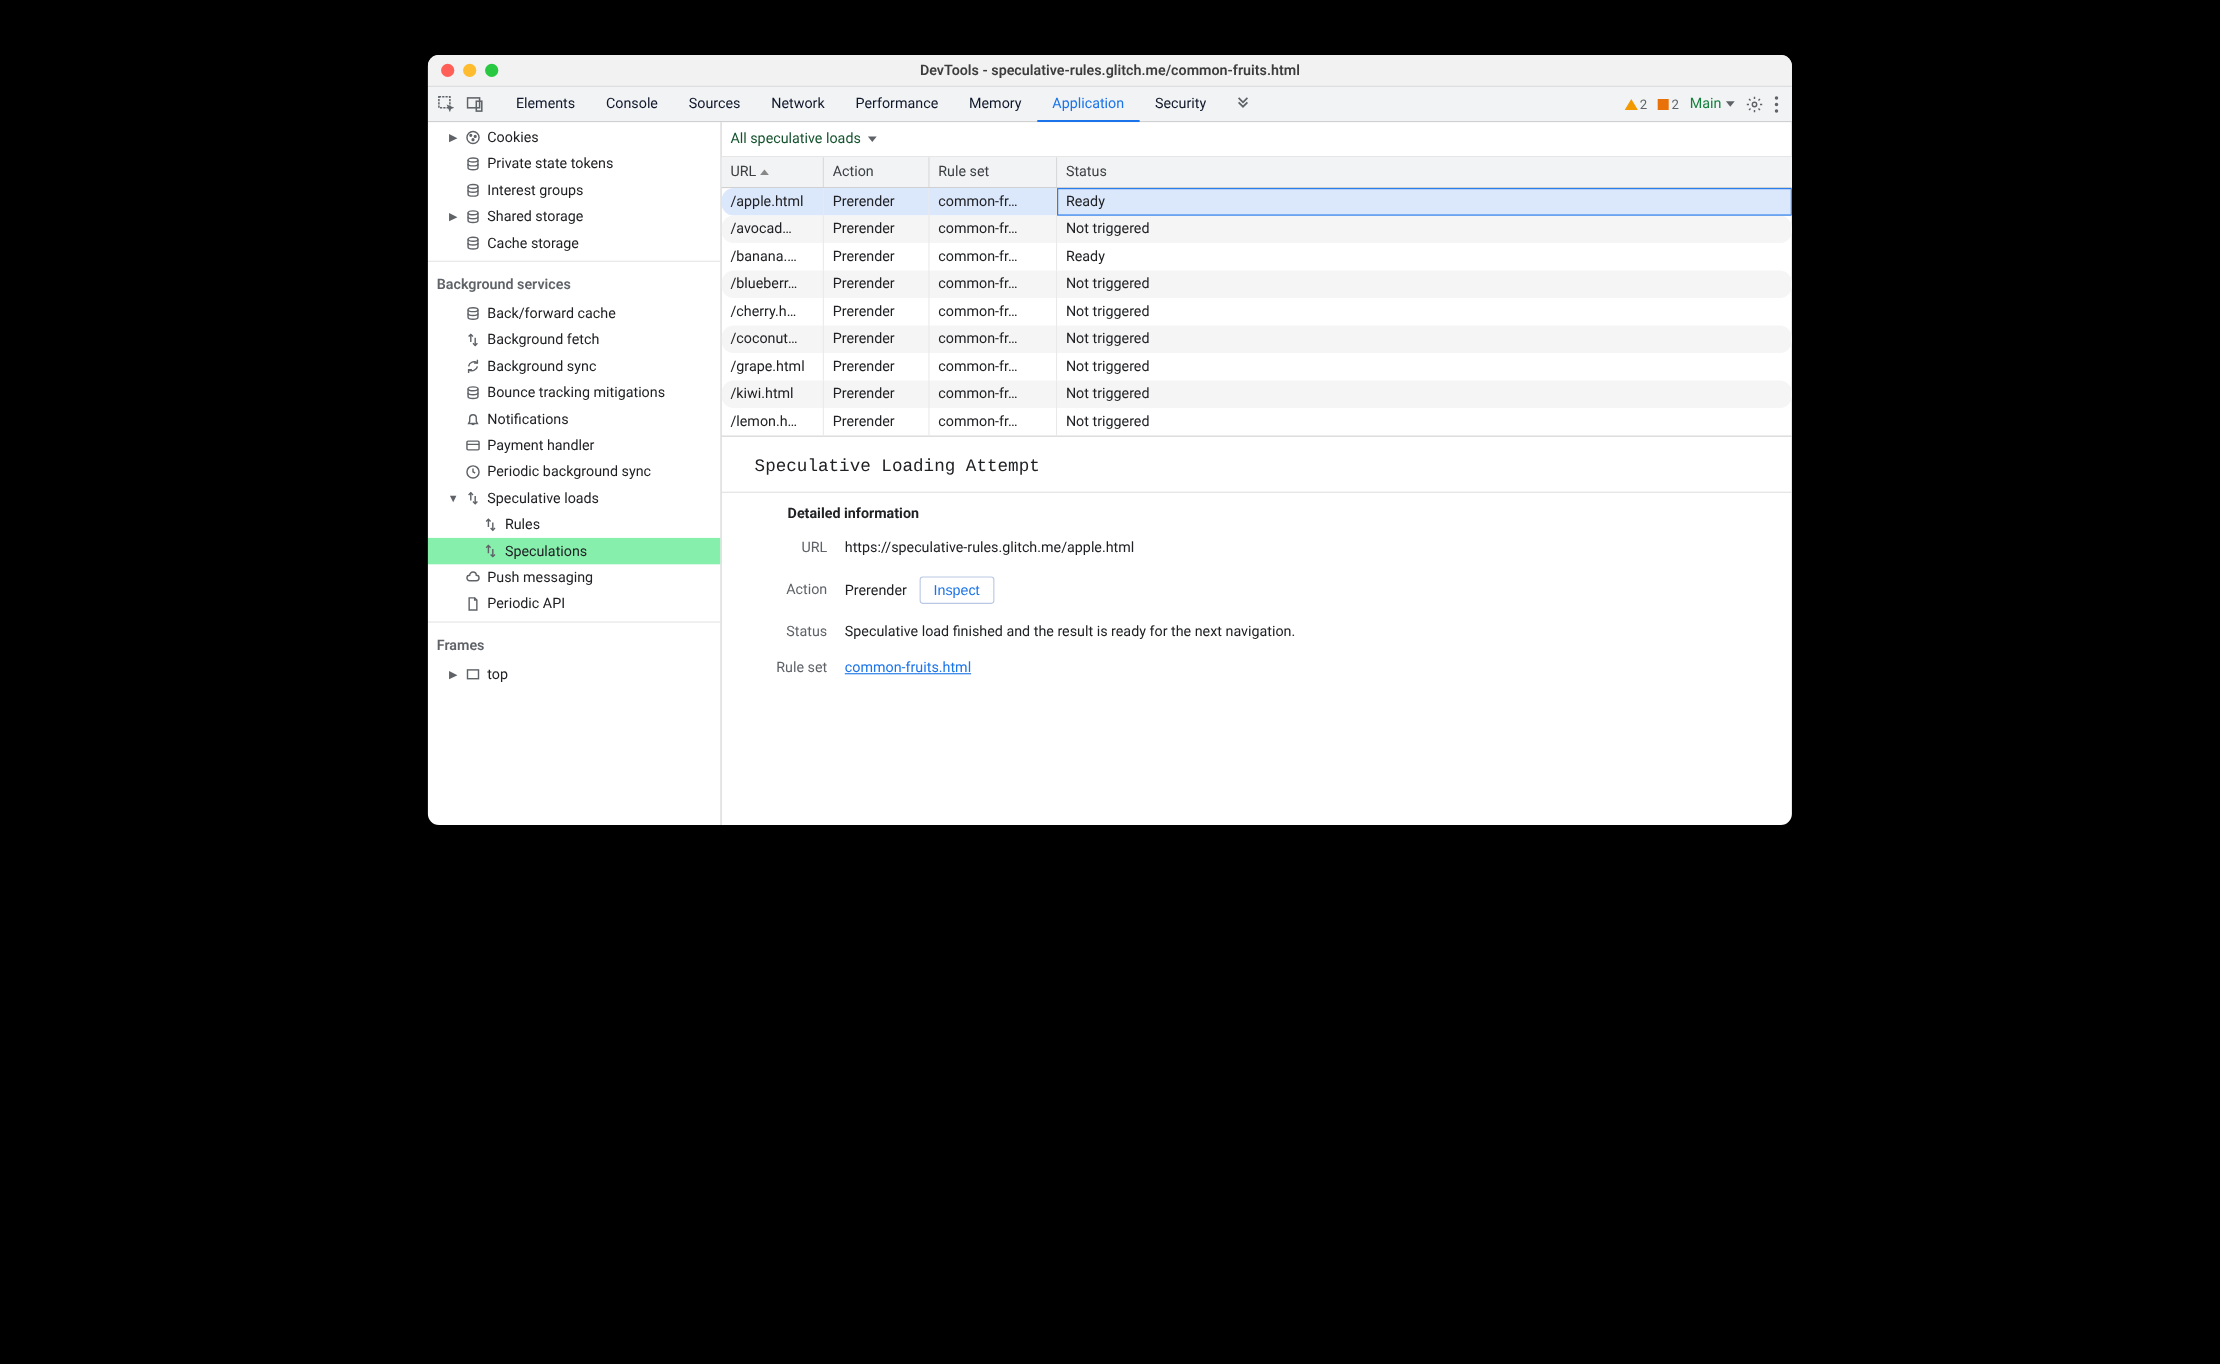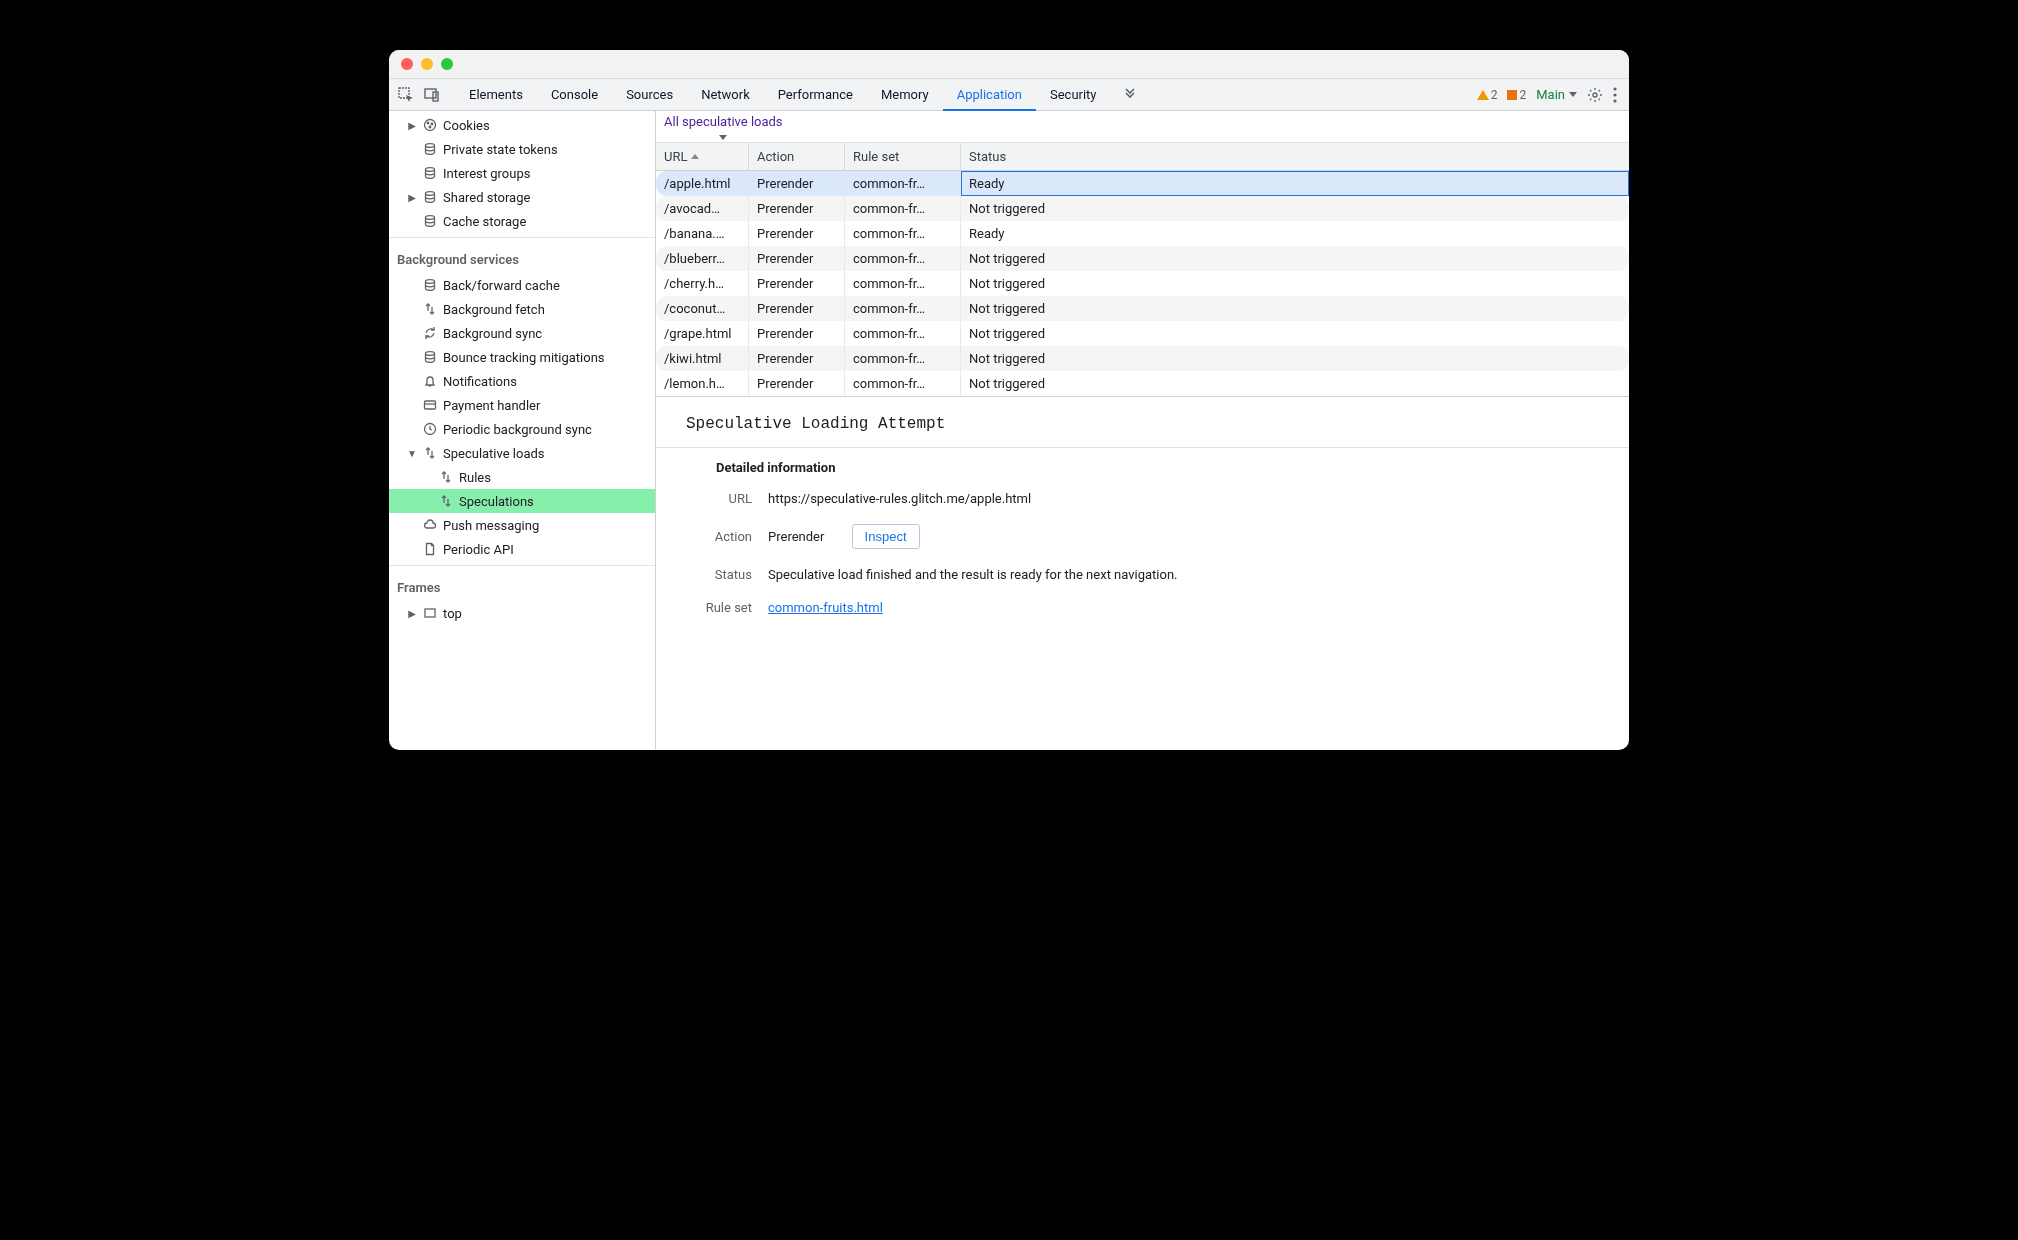--- a/index.html
+++ b/index.html
@@ -33,21 +33,21 @@
   .side-item .arrow { width:10px; text-align:center; color:#5f6368; font-size:10px; flex-shrink:0; }
   .side-item .icn { width:16px; height:16px; display:flex; align-items:center; justify-content:center; flex-shrink:0; }
   .side-item.selected { background:#86efac; }
   .side-item.ind1 { padding-left:18px; }
   .side-item.ind2 { padding-left:34px; }
   .side-head { font-weight:600; color:#5f6368; padding:10px 8px 6px; }
   .side-divider { height:1px; background:#e4e4e4; margin:4px 0; }
 
   .content { flex:1; display:flex; flex-direction:column; min-width:0; }
   .toolbar2 { height:32px; border-bottom:1px solid #e0e0e0; display:flex; align-items:center; padding:0 8px; }
-  .dropdown { display:flex; align-items:center; gap:6px; cursor:pointer; color:#4c1d95; font-size:13px;flex-direction:column; }
+  .dropdown { display:flex; align-items:center; gap:6px; cursor:pointer; color:#14532d; font-size:13px; }
 
   .table-wrap { flex:0 0 auto; border-bottom:1px solid #d0d0d0; }
   .thead { display:flex; height:28px; background:#f1f3f4; border-bottom:1px solid #d0d0d0; }
   .th { display:flex; align-items:center; padding:0 8px; border-right:1px solid #d9d9d9; color:#3c4043; cursor:pointer; font-size:13px; }
   .th:last-child { border-right:none; }
   .th.sort { gap:4px; }
   .sort-arrow { width:0;height:0;border-left:4px solid transparent;border-right:4px solid transparent;border-bottom:5px solid #888; }
   .col-url { width:93px; }
   .col-action { width:96px; }
   .col-rule { width:116px; }
@@ -59,36 +59,37 @@
   .trow .td:last-child { border-right:none; }
   .trow.selected { background:#dbe7fb !important; }
   .trow.selected .td.col-status { outline:1px solid #1a73e8; outline-offset:-1px; background:#dbe7fb; }
 
   .details { flex:1; overflow:auto; }
   .details h2 { font-size:16px; font-weight:500; margin:18px 0 14px 30px;font-family:Liberation Mono, monospace; }
   .details h3 { font-size:13px; font-weight:700; margin:0 0 16px 45px;padding-left:15px; }
   .kv { display:flex; margin:0 0 18px 40px; gap:16px; align-items:center; font-size:13px; }
   .kv .k { width:56px; color:#5f6368; text-align:right; }
   .kv .v { color:#202124; }
-  .inspect-btn { border:1px solid #b9c7e4; background:#fff; color:#1a73e8; padding:4px 12px; border-radius:3px; cursor:pointer; font-size:13px; margin-left:24px; }
+  .inspect-btn { border:1px solid #b9c7e4; background:#fff; color:#1a73e8; padding:4px 12px; border-radius:3px; cursor:pointer; font-size:13px; margin-left:8px; }
   .linky { color:#1a73e8; text-decoration:underline; cursor:pointer; }
   .divider-h { height:1px; background:#e0e0e0; margin:4px 0 12px 0; }
 </style>
 </head>
 <body>
 
 <div class="wrap">
   <div class="window">
 
     <div class="titlebar">
       <div class="traffic">
         <div class="dot red"></div>
         <div class="dot yellow"></div>
         <div class="dot green"></div>
       </div>
+      <div class="title">DevTools - speculative-rules.glitch.me/common-fruits.html</div>
     </div>
 
     <div class="tabbar">
       <div class="icon-btn">
         <svg width="16" height="16" viewBox="0 0 16 16" fill="none" stroke="#5f6368" stroke-width="1.4">
           <rect x="1" y="1" width="10" height="10" stroke-dasharray="2 1"></rect>
           <path d="M8 8 L15 11 L12 12 L11 15 Z" fill="#5f6368" stroke="none"></path>
         </svg>
       </div>
       <div class="icon-btn">

